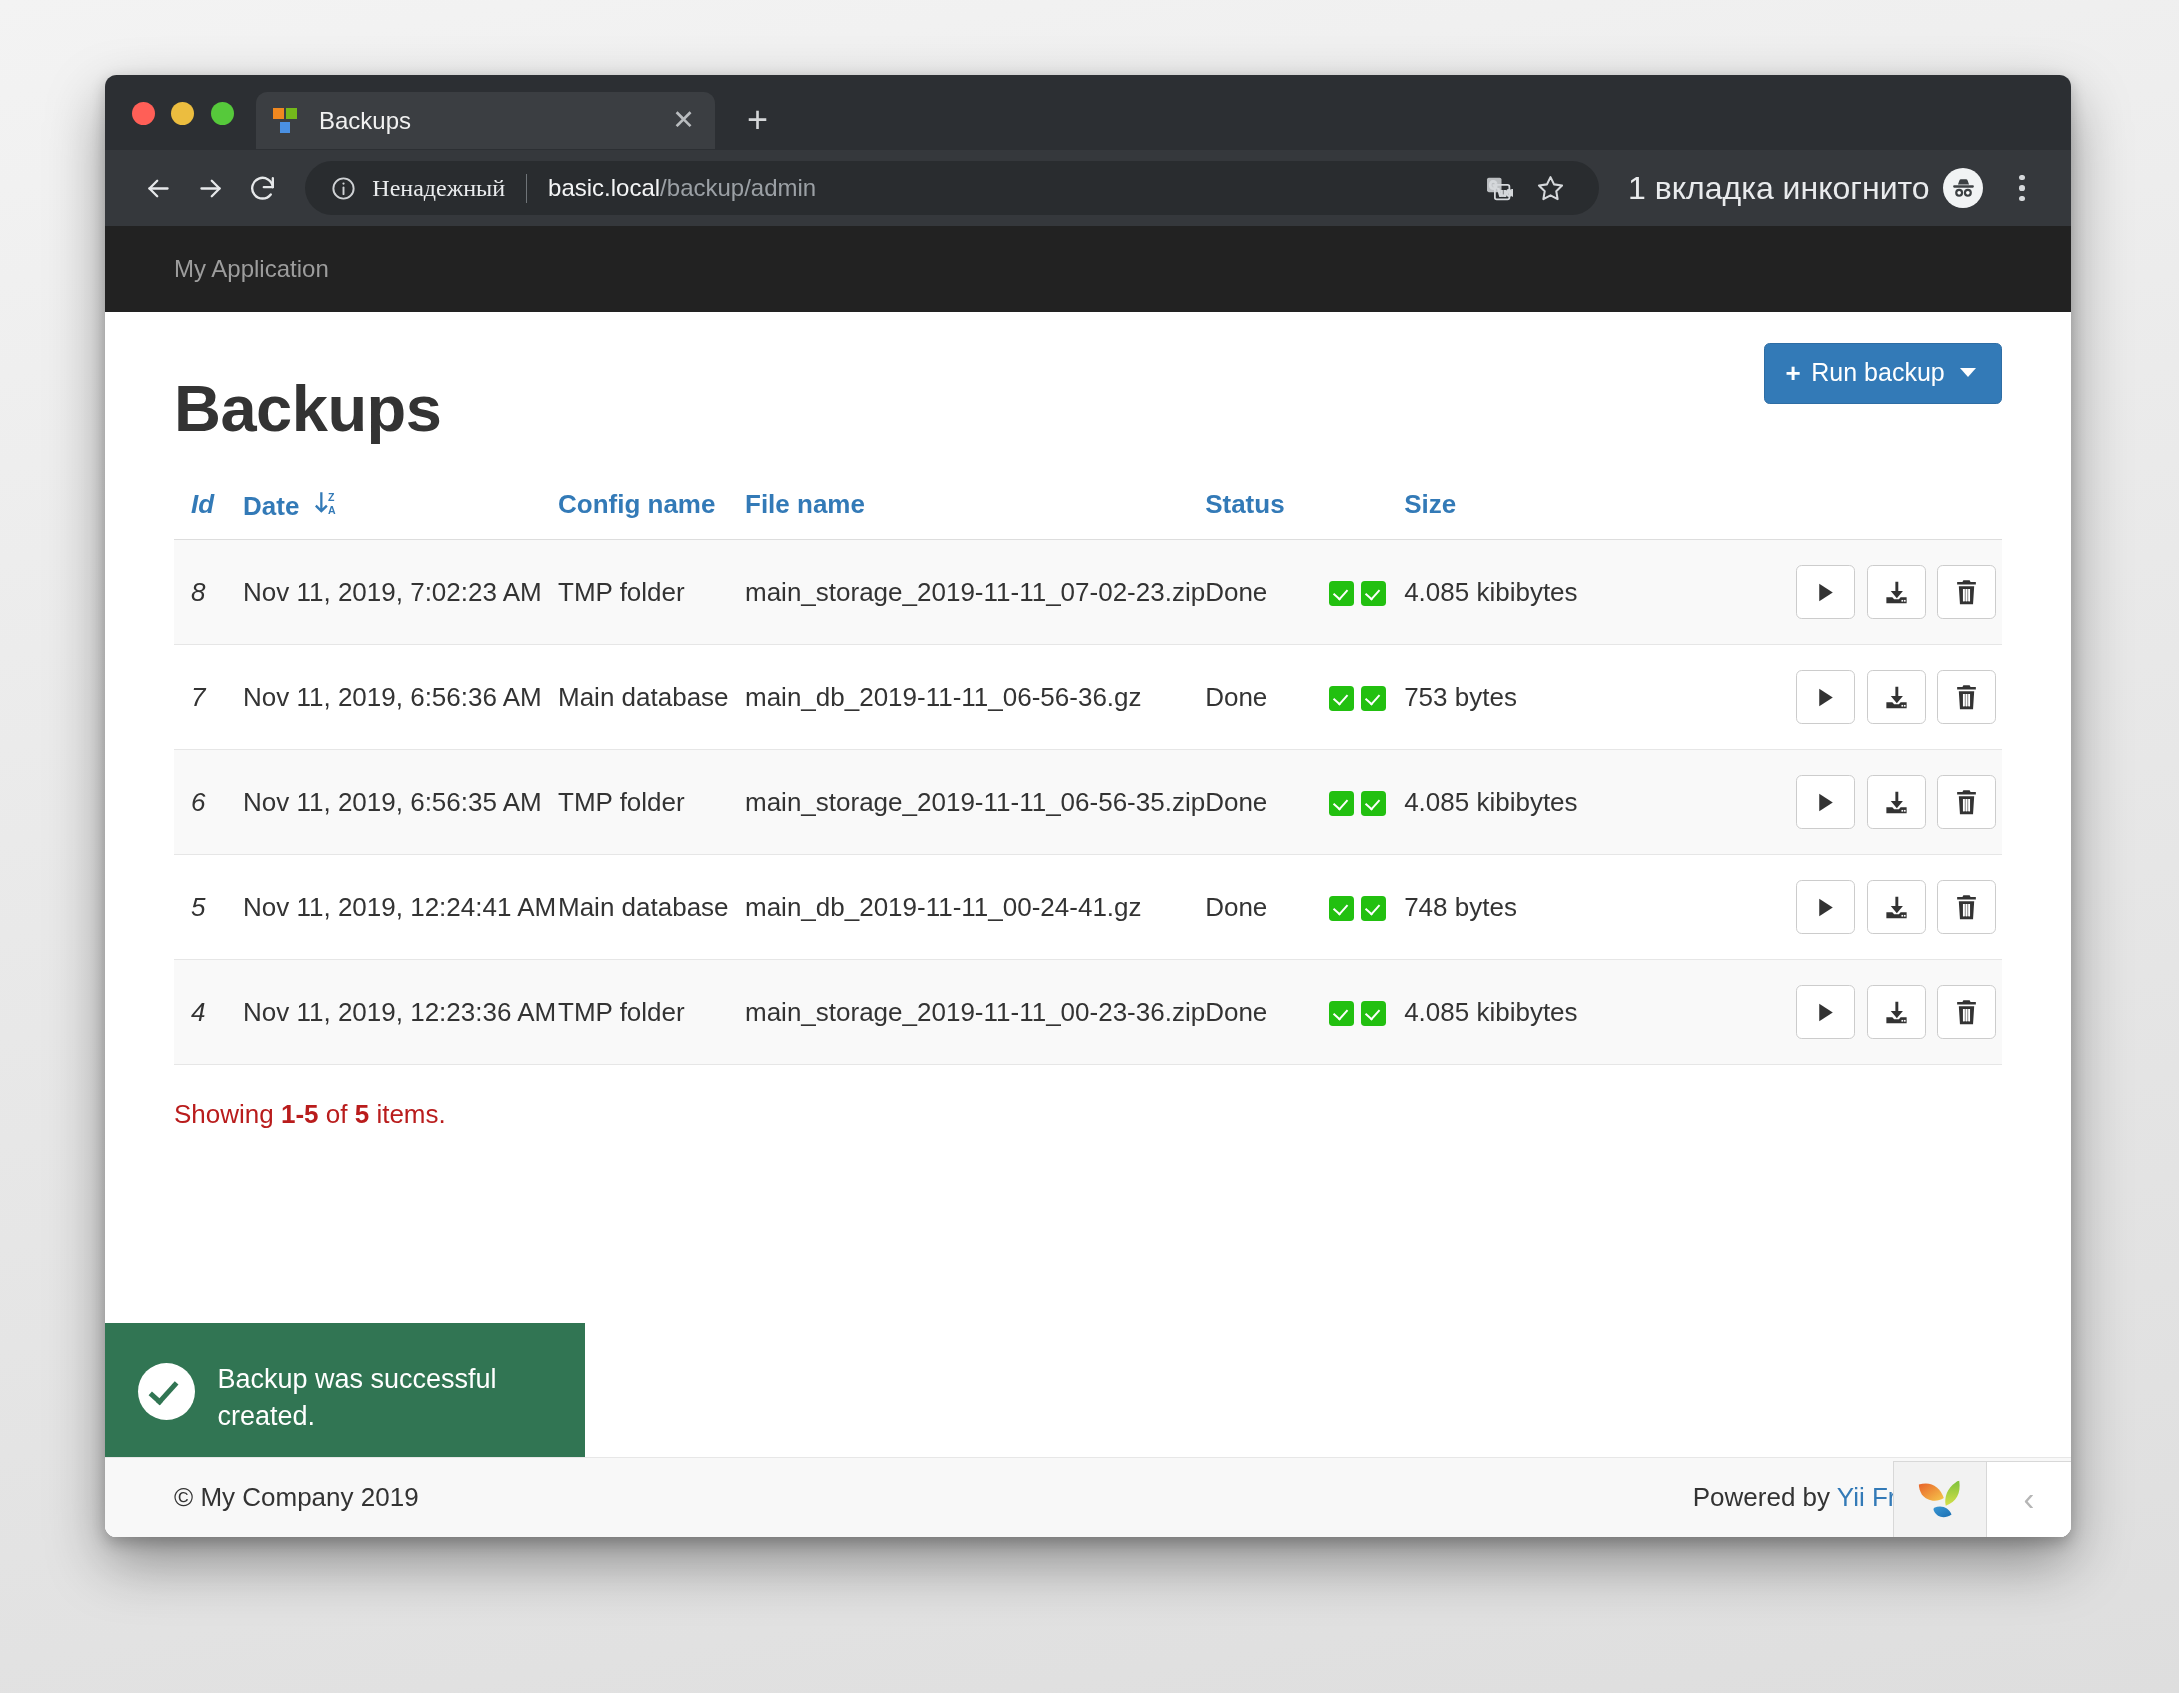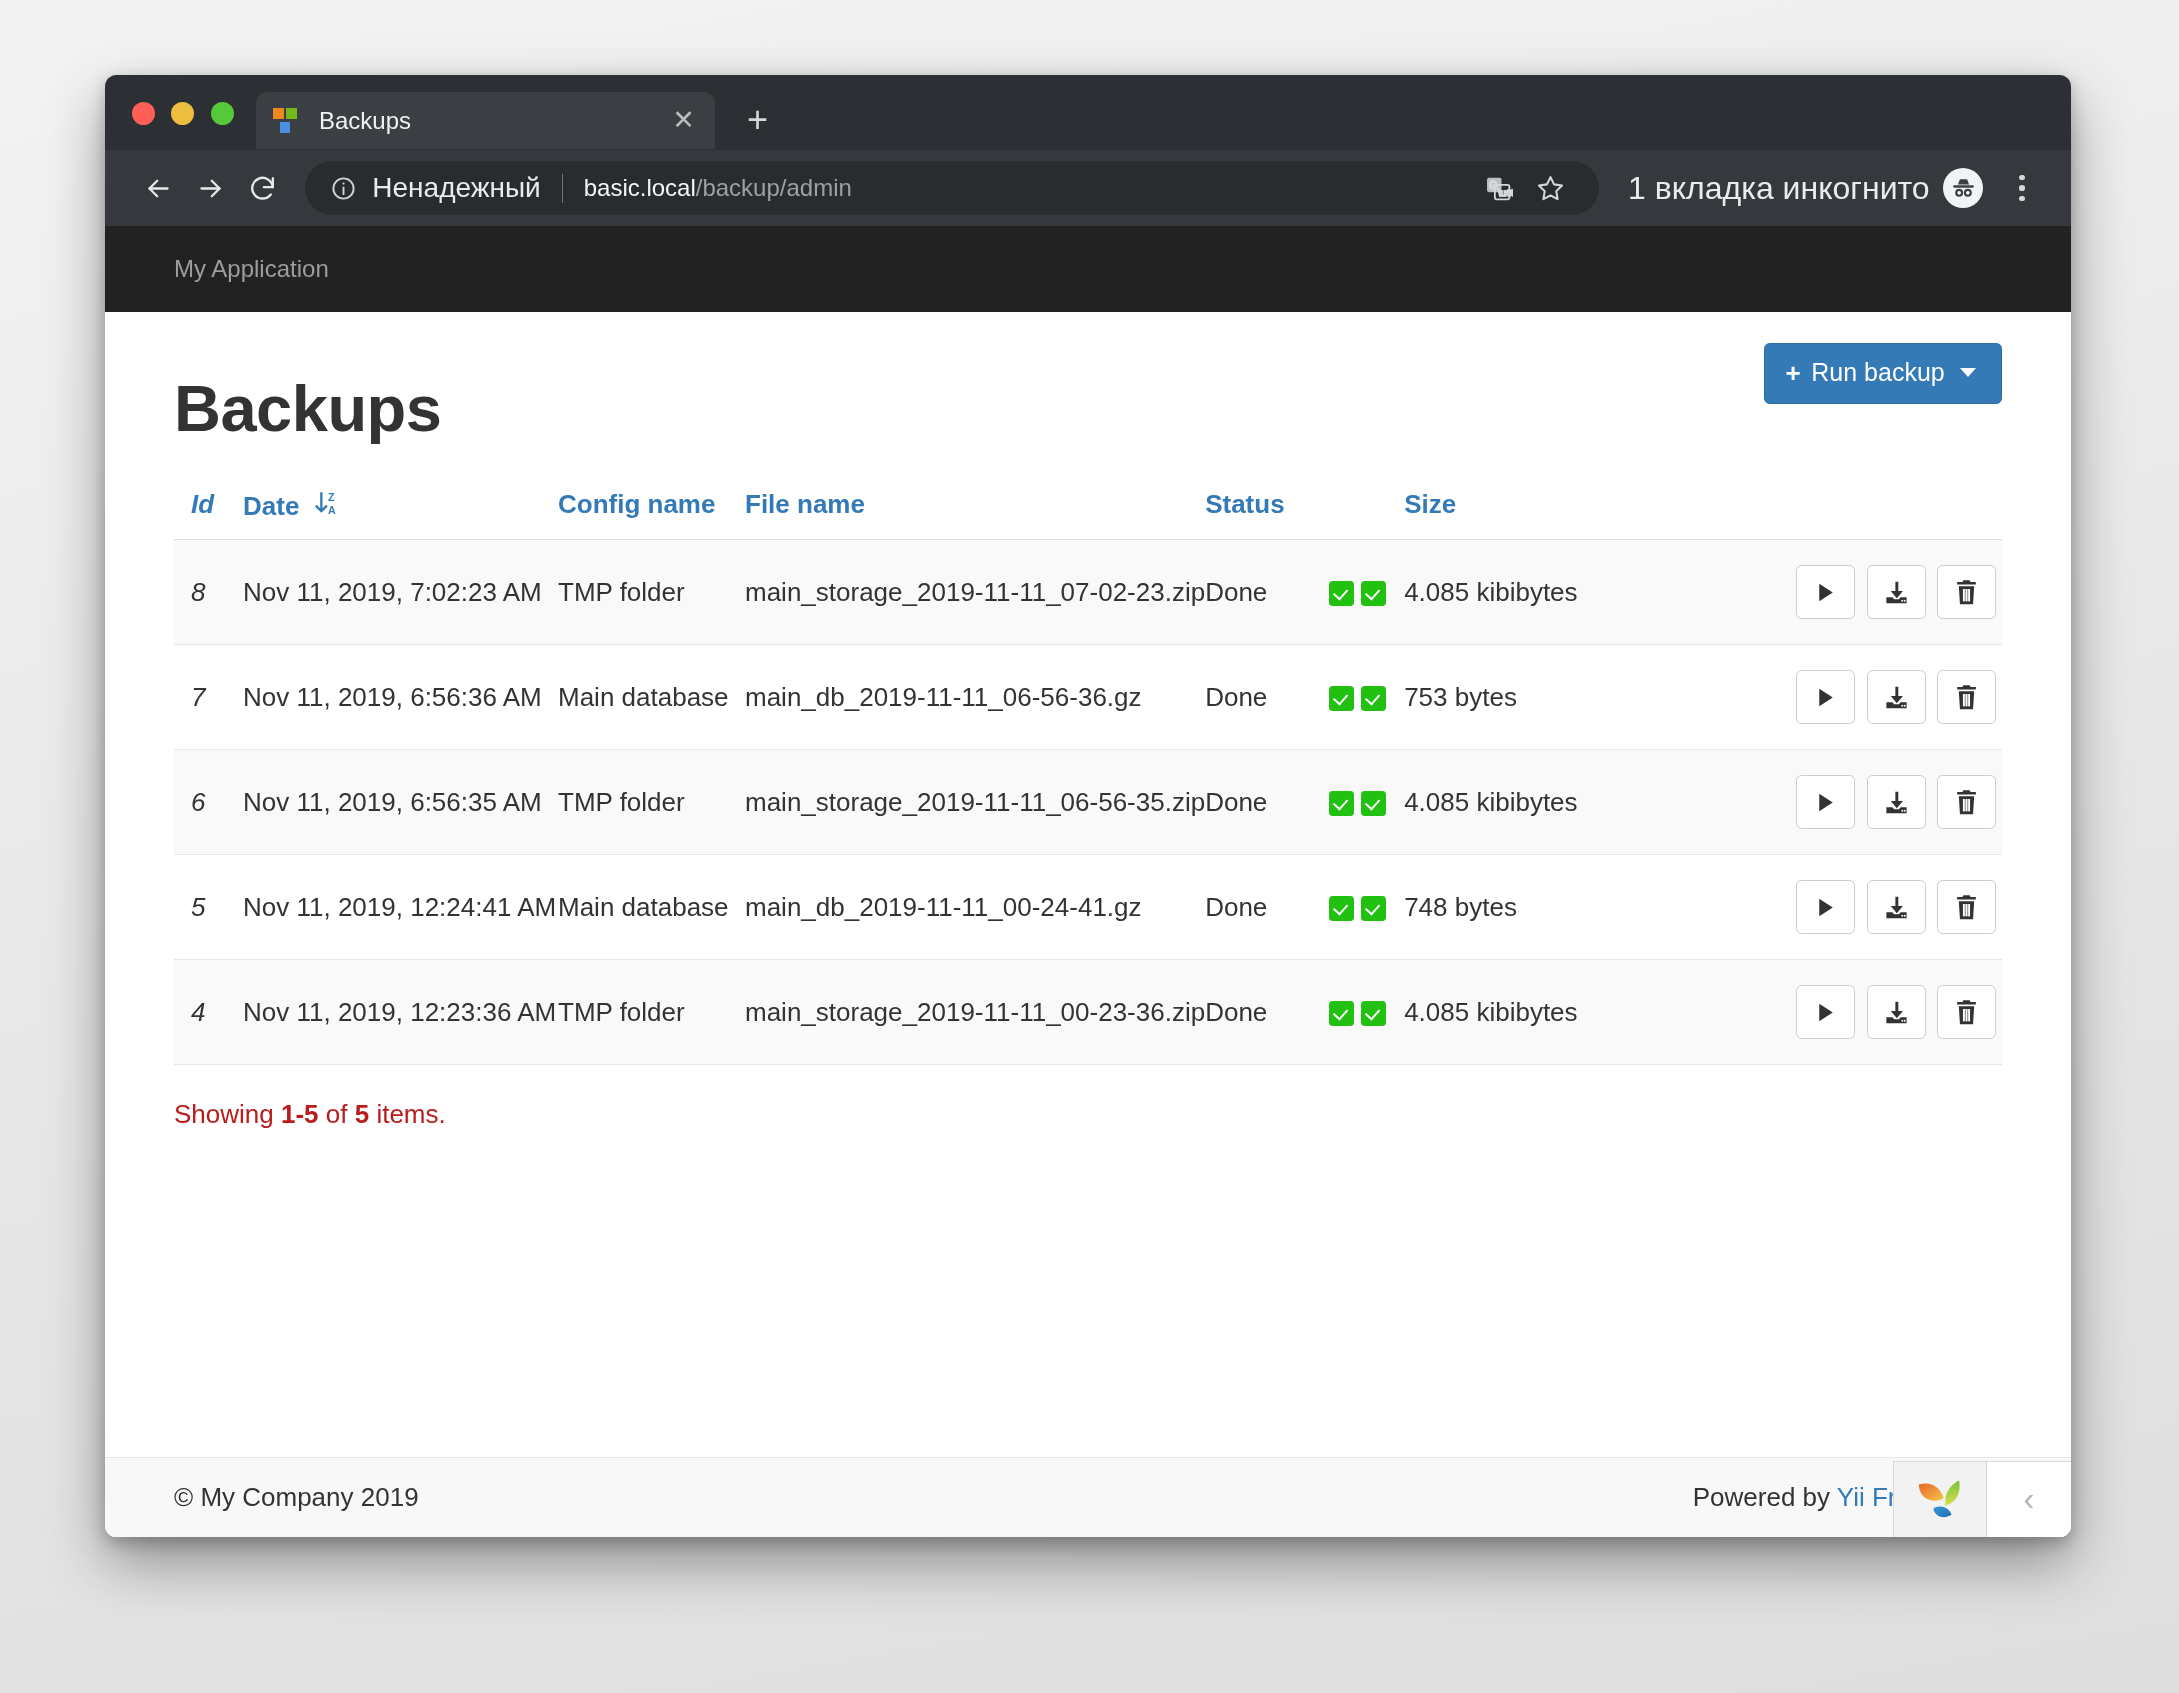--- a/index.html
+++ b/index.html
@@ -142,22 +142,23 @@
     min-width: 0;
   }
   .info-icon {
     width: 27px; height: 27px;
     flex: 0 0 auto;
     margin-right: 15.3px;
     color: #cfd2d5;
   }
   .not-secure {
     color: #e9ebed;
-    font-size: 28px;
+    font-size: 24px;
     white-space: nowrap;
+    font-family: Liberation Serif, serif;
   }
   .omni-sep {
     width: 1px;
     height: 29px;
     background: #6f7478;
     margin: 0 21px;
     flex: 0 0 auto;
   }
   .url {
     font-size: 24px;
@@ -799,20 +800,24 @@
                 </div>
               </td>
             </tr>
           </tbody>
       </table>
 
       <div class="summary">
         <span>Showing </span><b>1-5</b><span> of </span><b>5</b><span> items.</span>
       </div>
 
+      <div class="toast">
+        <span class="toast-check"></span>
+        <span>Backup was successful created.</span>
+      </div>
 
     </div>
 
     <div class="app-footer">
       <span>© My Company 2019</span>
       <span class="footer-right">
         <span>Powered by </span><a href="#">Yii Framework</a>
       </span>
 
       <div class="debug-toolbar">

